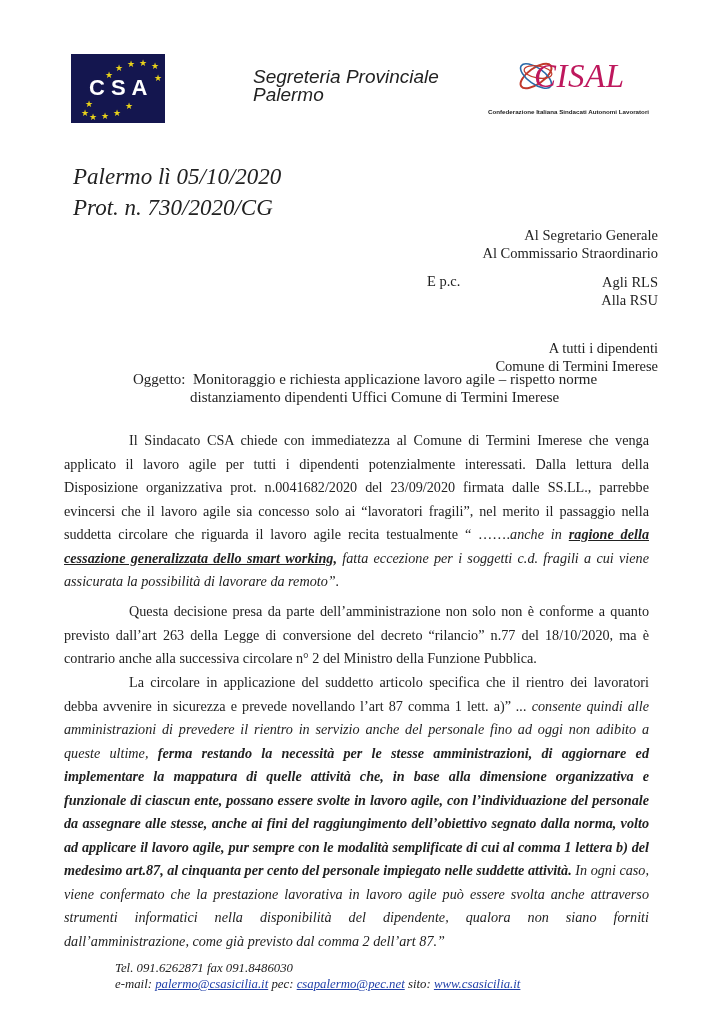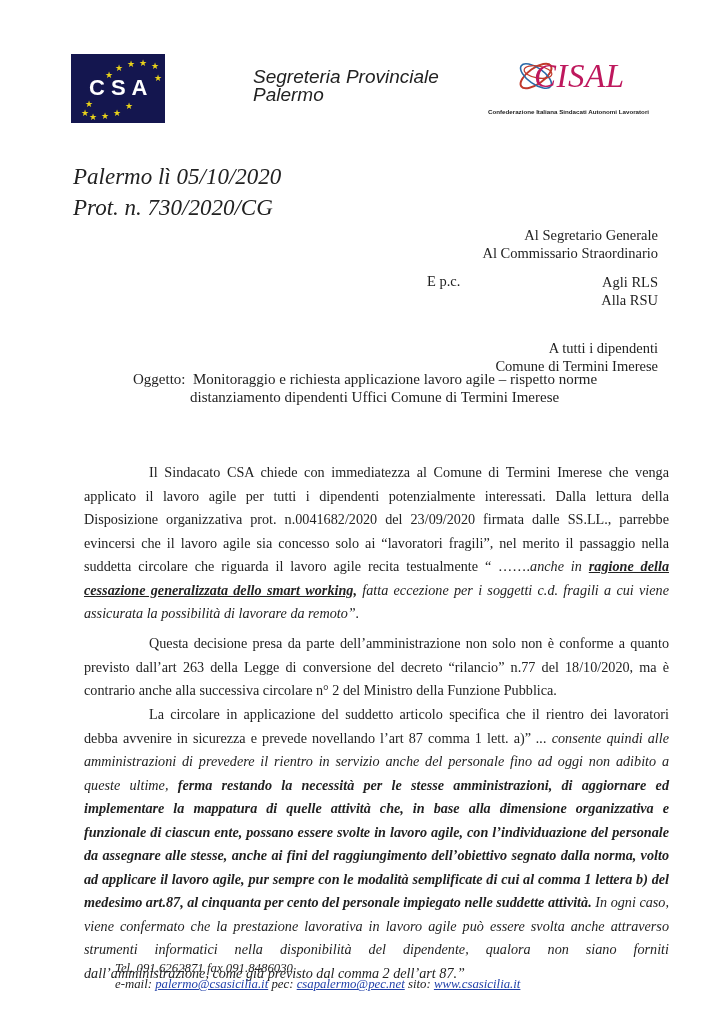--- a/index.html
+++ b/index.html
@@ -22,21 +22,21 @@
 
   
   .meta { position: absolute; left: 73px; font-family: Liberation Serif, serif; font-style: italic; font-size: 23px; color: #222; }
 
   .addr { position: absolute; right: 70px; text-align: right; font-family: "Liberation Serif", "DejaVu Serif", serif; font-size: 14.5px; line-height: 18px; color: #222; }
   .epc { position: absolute; left: 427px; top: 273px; font-family: "Liberation Serif", "DejaVu Serif", serif; font-size: 14.5px; color: #222; }
 
   .subject { position: absolute; left: 133px; top: 370px; width: 500px; font-family: "Liberation Serif", "DejaVu Serif", serif; font-size: 15px; line-height: 18px; color: #222; }
   .subject .cont { padding-left: 57px; display: block; }
 
-  .body { position: absolute; left: 84px; width: 585px; font-family: "Liberation Serif", "DejaVu Serif", serif; font-size: 14.2px; line-height: 23.5px; color: #222; text-align: justify; margin-top: 32px; }
+  .body { position: absolute; left: 64px; width: 585px; font-family: "Liberation Serif", "DejaVu Serif", serif; font-size: 14.2px; line-height: 23.5px; color: #222; text-align: justify; }
   .body p { margin: 0; text-indent: 65px; }
   .it { font-style: italic; }
   .bi { font-style: italic; font-weight: bold; }
   .bu { font-style: italic; font-weight: bold; text-decoration: underline; }
 
   .footer { position: absolute; left: 115px; top: 960px; font-family: "Liberation Serif", "DejaVu Serif", serif; font-style: italic; font-size: 12.8px; line-height: 16px; color: #222; }
   .footer a { color: #1f3fa8; text-decoration: underline; }
 </style>
 </head>
 <body>

